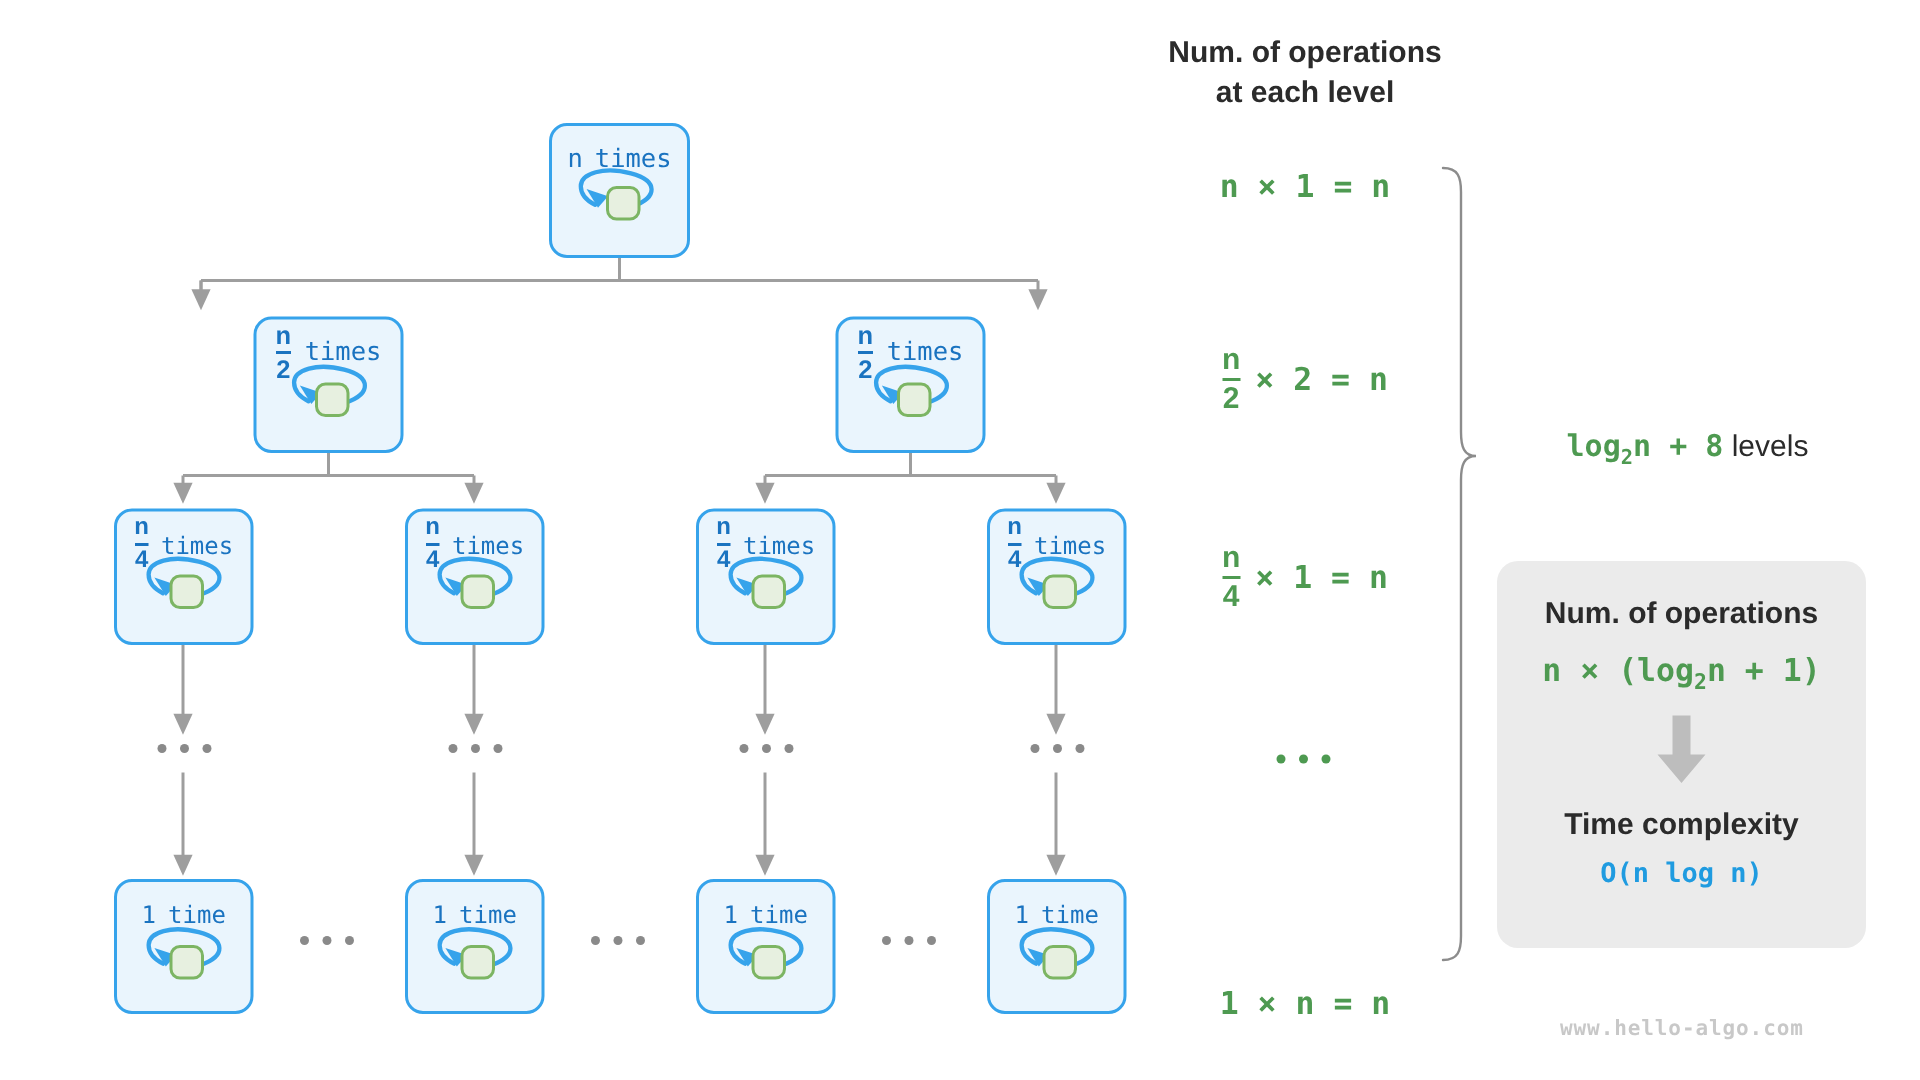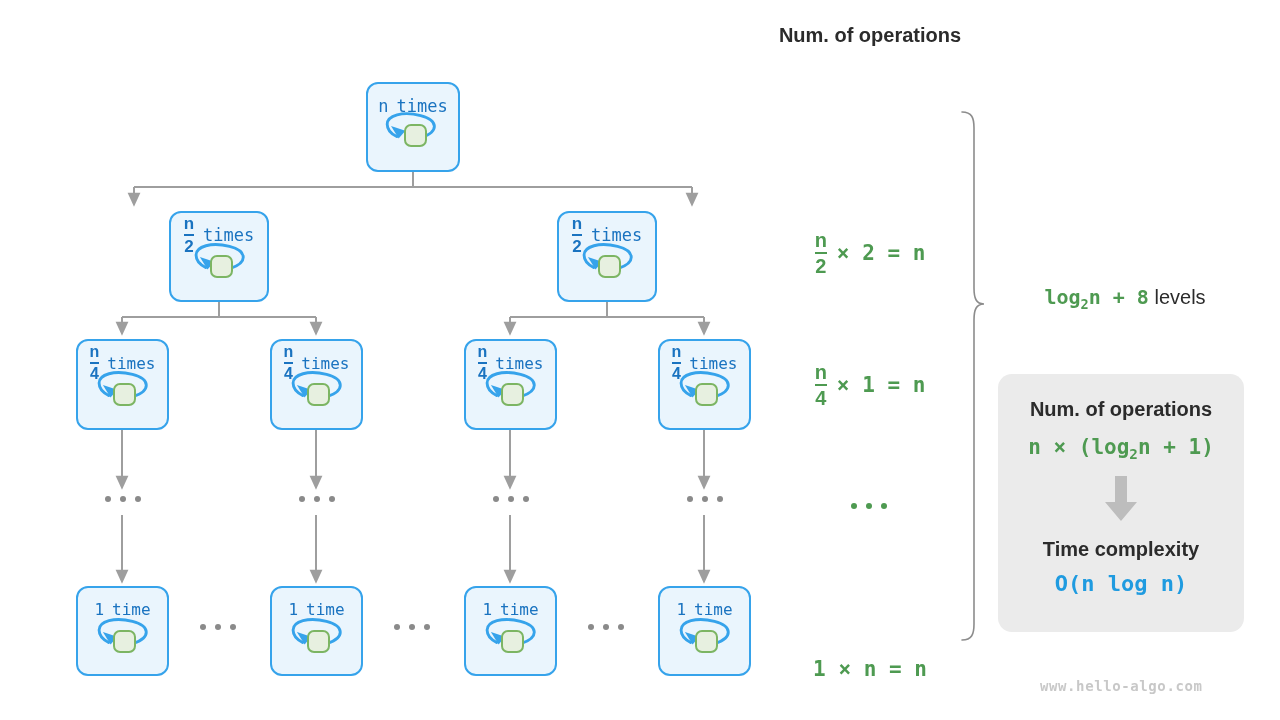--- a/index.html
+++ b/index.html
@@ -130,21 +130,21 @@
   }
   .card .c-head{
     color:#2b2b2b;font-weight:700;font-size:20px;
     font-family:"Liberation Sans",sans-serif;text-align:center;
   }
   .card .c-green{
     color:#4e9a51;font-weight:700;font-size:21px;
     font-family:"DejaVu Sans Mono","Liberation Mono",monospace;text-align:center;
   }
   .card .c-blue{
-    color:#1f9be0;font-weight:700;font-size:22px;
+    color:#1f9be0;font-weight:700;font-size:18px;
     font-family:"DejaVu Sans Mono","Liberation Mono",monospace;text-align:center;
   }
 
   .watermark{
     position:absolute;
     color:#c8c8c8;
     font-size:14px;
     letter-spacing:.6px;
     font-family:"DejaVu Sans Mono","Liberation Mono",monospace;
   }
@@ -395,22 +395,26 @@
       <i></i>
     </div>
   <div class="dots" style="left:588px;top:624px;">
       <i></i>
       <i></i>
       <i></i>
     </div>
 
   <div class="ops-title" style="left:748px;top:22px;width:244px;">
     <div>Num. of operations</div>
-  </div>
-
+    <div>at each level</div>
+  </div>
+
+  <div class="op-row" style="left:748px;top:110px;width:244px;height:28px;">
+    <span>n × 1 = n</span>
+  </div>
 
   <div class="op-row" style="left:748px;top:236px;width:244px;height:34px;">
     <span class="gfrac">
       <span>n</span>
       <span class="bar"></span>
       <span>2</span>
     </span>
     <span style="width:10px"></span>
     <span>× 2 = n</span>
   </div>

